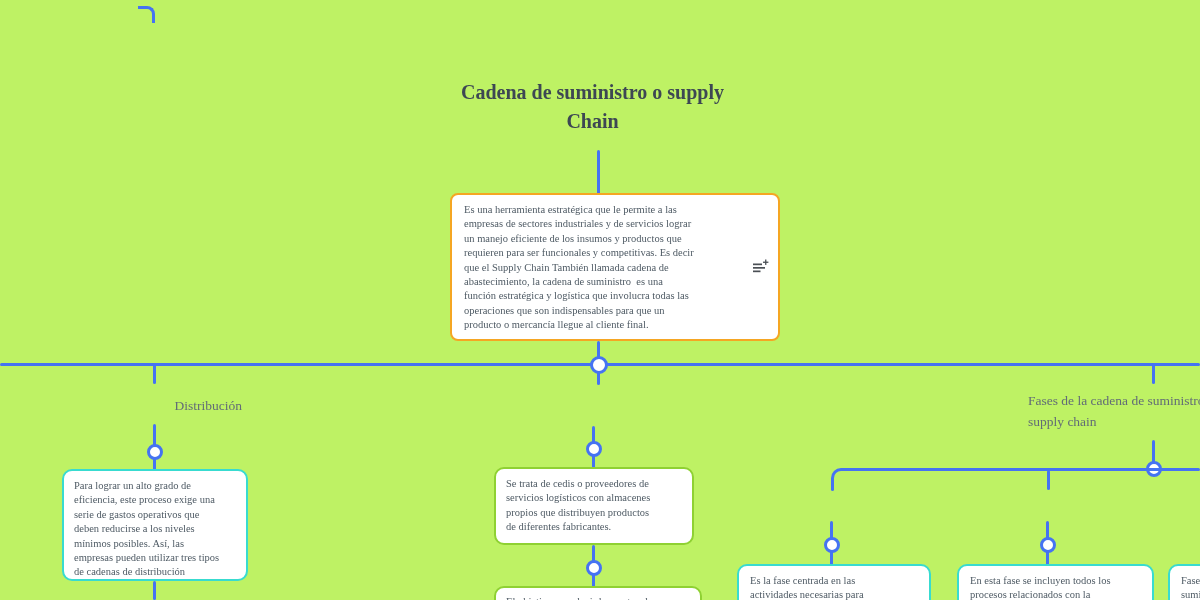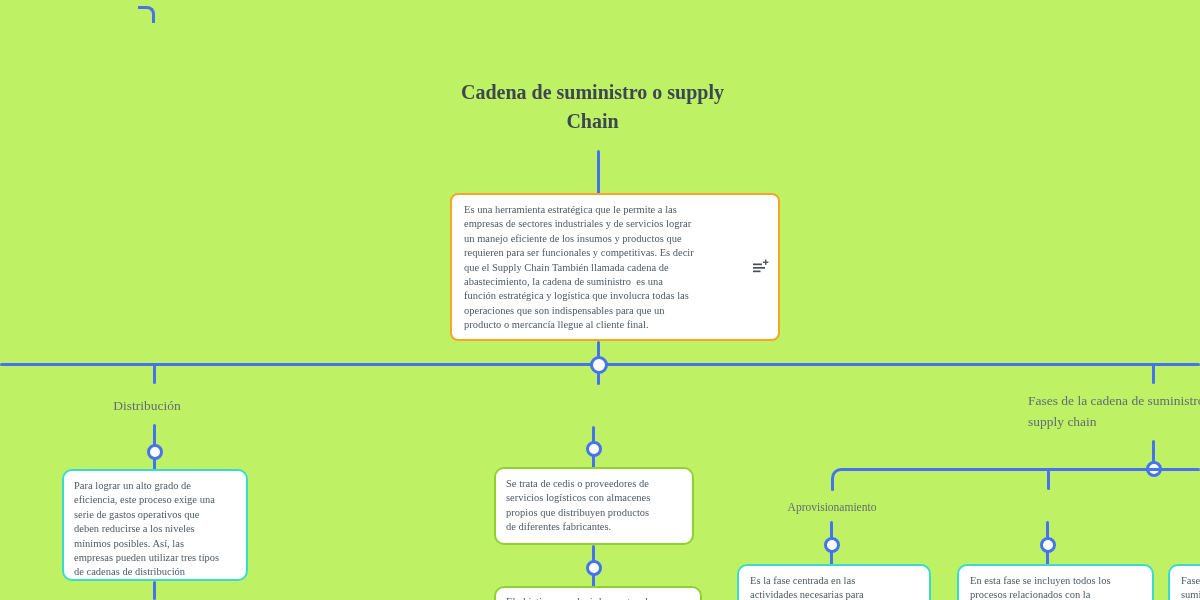--- a/index.html
+++ b/index.html
@@ -69,21 +69,21 @@
   <div class="vline" style="left:597px;top:341px;height:27px;"></div>
 
   <div class="hline" style="left:0px;top:363px;width:1200px;"></div>
 
   <div class="vline" style="left:153px;top:364px;height:20px;"></div>
   <div class="vline" style="left:597px;top:366px;height:19px;"></div>
   <div class="vline" style="left:1152px;top:364px;height:20px;"></div>
 
   <div class="node-circle big" style="left:590px;top:356px;"></div>
 
-  <div class="topic-label" style="left:72px;top:395px;width:150px;">Distribución</div>
+  <div class="topic-label" style="left:92px;top:395px;width:150px;text-align:right;">Distribución</div>
   <div class="vline" style="left:153px;top:424px;height:46px;"></div>
   <div class="node-circle" style="left:147px;top:444px;"></div>
   <div class="note-box border-cyan" style="left:62px;top:469px;width:186px;height:112px;">
     <div class="note-text" style="left:10px;top:8px;">Para lograr un alto grado de
 eficiencia, este proceso exige una
 serie de gastos operativos que
 deben reducirse a los niveles
 mínimos posibles. Así, las
 empresas pueden utilizar tres tipos
 de cadenas de distribución</div>
@@ -107,21 +107,20 @@
   <div class="topic-label left" style="left:1028px;top:390px;width:320px;">Fases de la cadena de suministro o
 supply chain</div>
   <div class="vline" style="left:1152px;top:440px;height:26px;"></div>
   <div class="node-circle" style="left:1146px;top:461px;"></div>
 
   <div class="corner-tl" style="left:831px;top:468px;width:14px;height:12px;"></div>
   <div class="hline" style="left:842px;top:468px;width:358px;"></div>
   <div class="vline" style="left:831px;top:478px;height:13px;"></div>
   <div class="vline" style="left:1047px;top:470px;height:20px;"></div>
 
-  <div class="topic-label small" style="left:752px;top:497px;width:160px;">Aprovisionamiento</div>
   <div class="vline" style="left:830px;top:521px;height:44px;"></div>
   <div class="node-circle" style="left:824px;top:537px;"></div>
   <div class="note-box border-cyan" style="left:737px;top:564px;width:194px;height:70px;">
     <div class="note-text" style="left:11px;top:8px;">Es la fase centrada en las
 actividades necesarias para</div>
   </div>
 
   <div class="vline" style="left:1046px;top:521px;height:44px;"></div>
   <div class="node-circle" style="left:1040px;top:537px;"></div>
   <div class="note-box border-cyan" style="left:957px;top:564px;width:197px;height:70px;">

